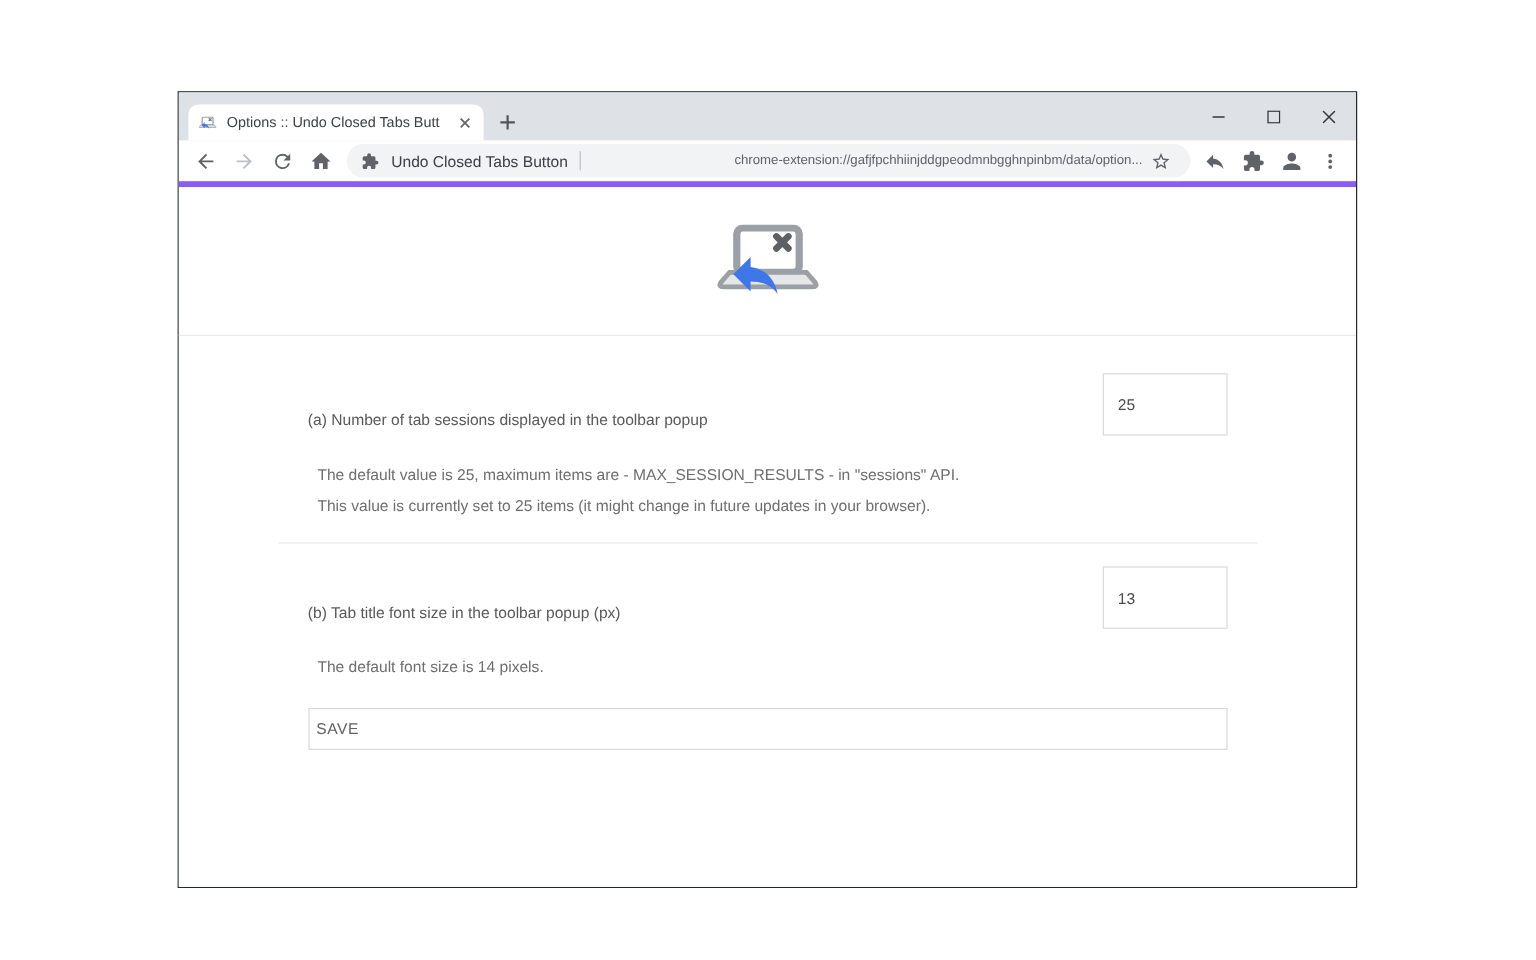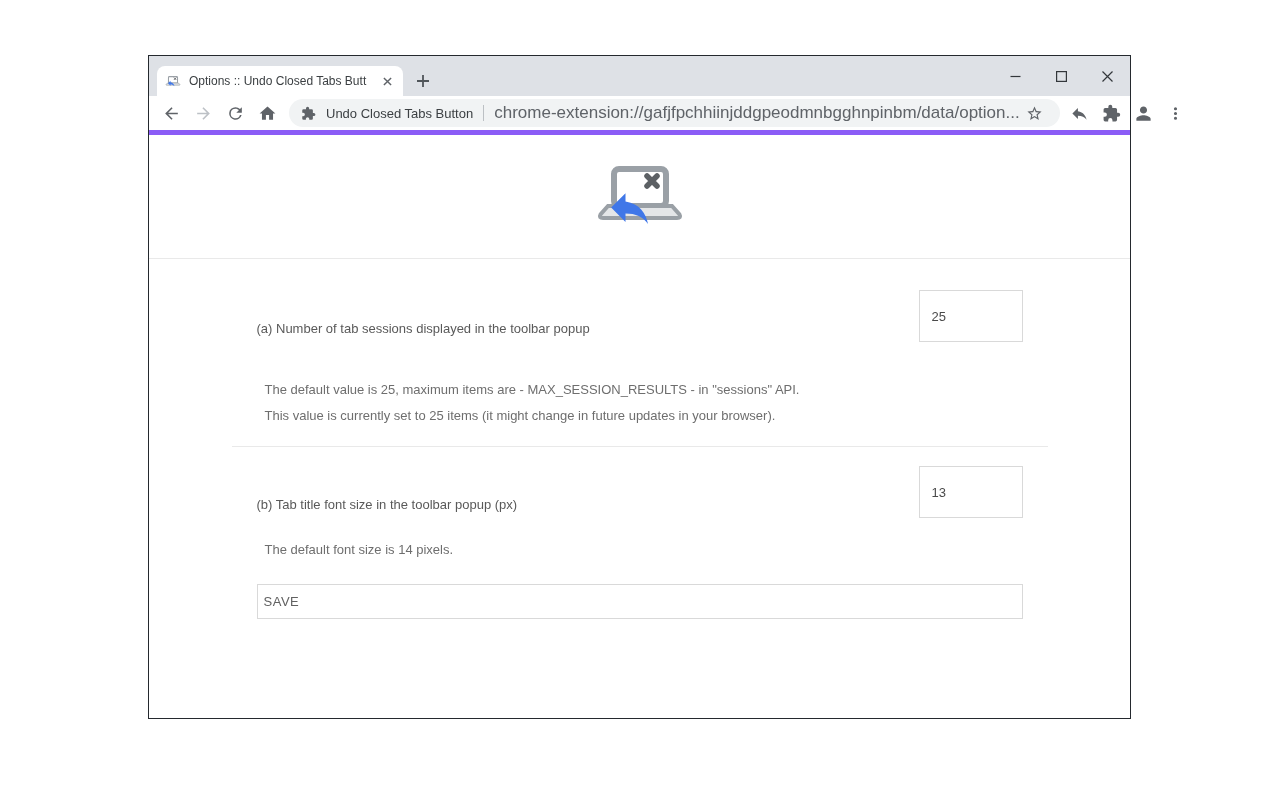--- a/index.html
+++ b/index.html
@@ -4,21 +4,21 @@
 <style>
   * { box-sizing: border-box; }
   html,body { margin:0; padding:0; }
   body {
     width:1280px; height:800px; background:#ffffff;
     font-family:"Liberation Sans", sans-serif;
     position:relative; overflow:hidden;
   }
 
   .browser-window {
-    position:absolute; left:148px; top:55px; width:983px; height:664px;
+    position:absolute; left:148px; top:76px; width:983px; height:664px;
     background:#ffffff; border:1px solid #24292e;
   }
 
   
   .titlebar {
     height:40px; background:var(--titlebar-bg,#dee1e6); position:relative;
   }
   .tab {
     position:absolute; left:8px; top:10px; width:246px; height:30px;
     background:#ffffff; border-radius:8px 8px 0 0;
@@ -63,21 +63,21 @@
 
   .omnibox {
     flex:1; height:28px; margin:0 4px 0 6px; border-radius:14px;
     background:var(--omnibox-bg,#f1f3f4);
     display:flex; align-items:center; padding:0 10px 0 12px; cursor:text;
   }
   .omnibox .ext-icon { width:15px; height:15px; flex:0 0 auto; }
   .omnibox-ext-name { font-size:13px; color:#3c4043; margin-left:10px; white-space:nowrap; }
   .omnibox-sep { width:1px; height:16px; background:#bcc0c4; margin:0 10px; flex:0 0 auto; }
   .omnibox-url {
-    font-size:17px; color:#5f6368; white-space:nowrap; overflow:hidden; flex:1;text-align:right;
+    font-size:11px; color:#5f6368; white-space:nowrap; overflow:hidden; flex:1;text-align:right;
   }
   .omnibox-star { width:30px; height:28px; display:flex; align-items:center; justify-content:center; cursor:pointer; flex:0 0 auto; }
   .omnibox-star svg { width:17px; height:17px; }
 
   
   .page-content { background:#ffffff; height:583px; position:relative; }
   .logo-area {
     height:124px; display:flex; align-items:center; justify-content:center;
     border-bottom:1px solid var(--divider,#e9e9e9);
   }
@@ -90,21 +90,21 @@
   }
   .option-label { font-size:13px; color:var(--label-color,#595959);margin-top:24px; }
   .option-input {
     width:104px; height:52px; border:1px solid #d9d9d9; background:#fff;
     padding:0 12px; font-size:13px; color:#4a4a4a; outline:none;
     font-family:"Liberation Sans", sans-serif;
   }
   .help-line {
     margin:0 25px 0 33px; font-size:13px; color:var(--help-color,#6e6e6e);
   }
-  .help-first { margin-top:40px; }
+  .help-first { margin-top:25px; }
   .help-next  { margin-top:11px; }
   .section-divider { height:1px; background:var(--divider,#e9e9e9); margin-top:23px; }
   .row-b { margin-top:19px; }
   .help-b { margin-top:24px; }
   .save-button {
     display:block; margin:27px 25px 0 25px; width:766px; height:35px;
     background:#ffffff; border:1px solid #d9d9d9; cursor:pointer;
     font-size:13px; color:#616161; letter-spacing:0.5px; text-align:left;
     font-family:"Liberation Sans", sans-serif;
   }

